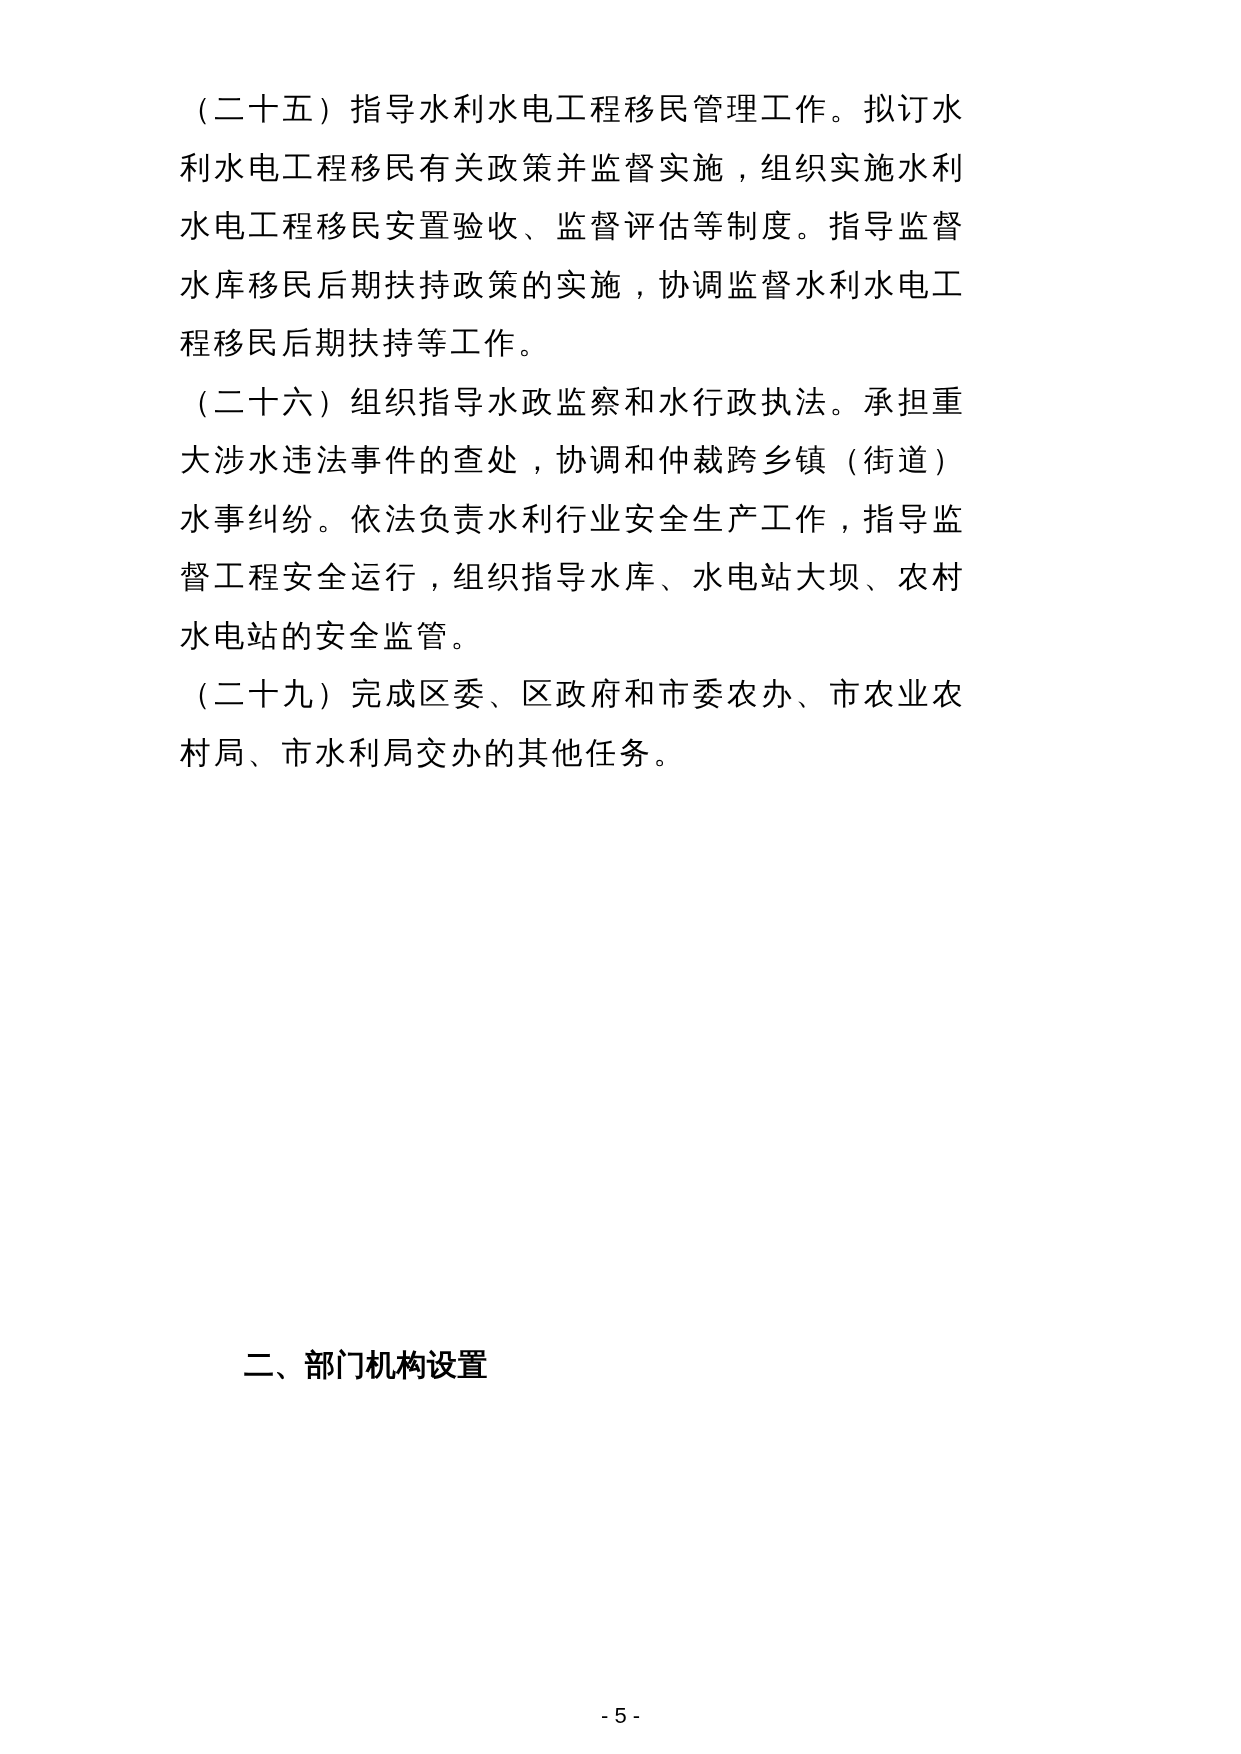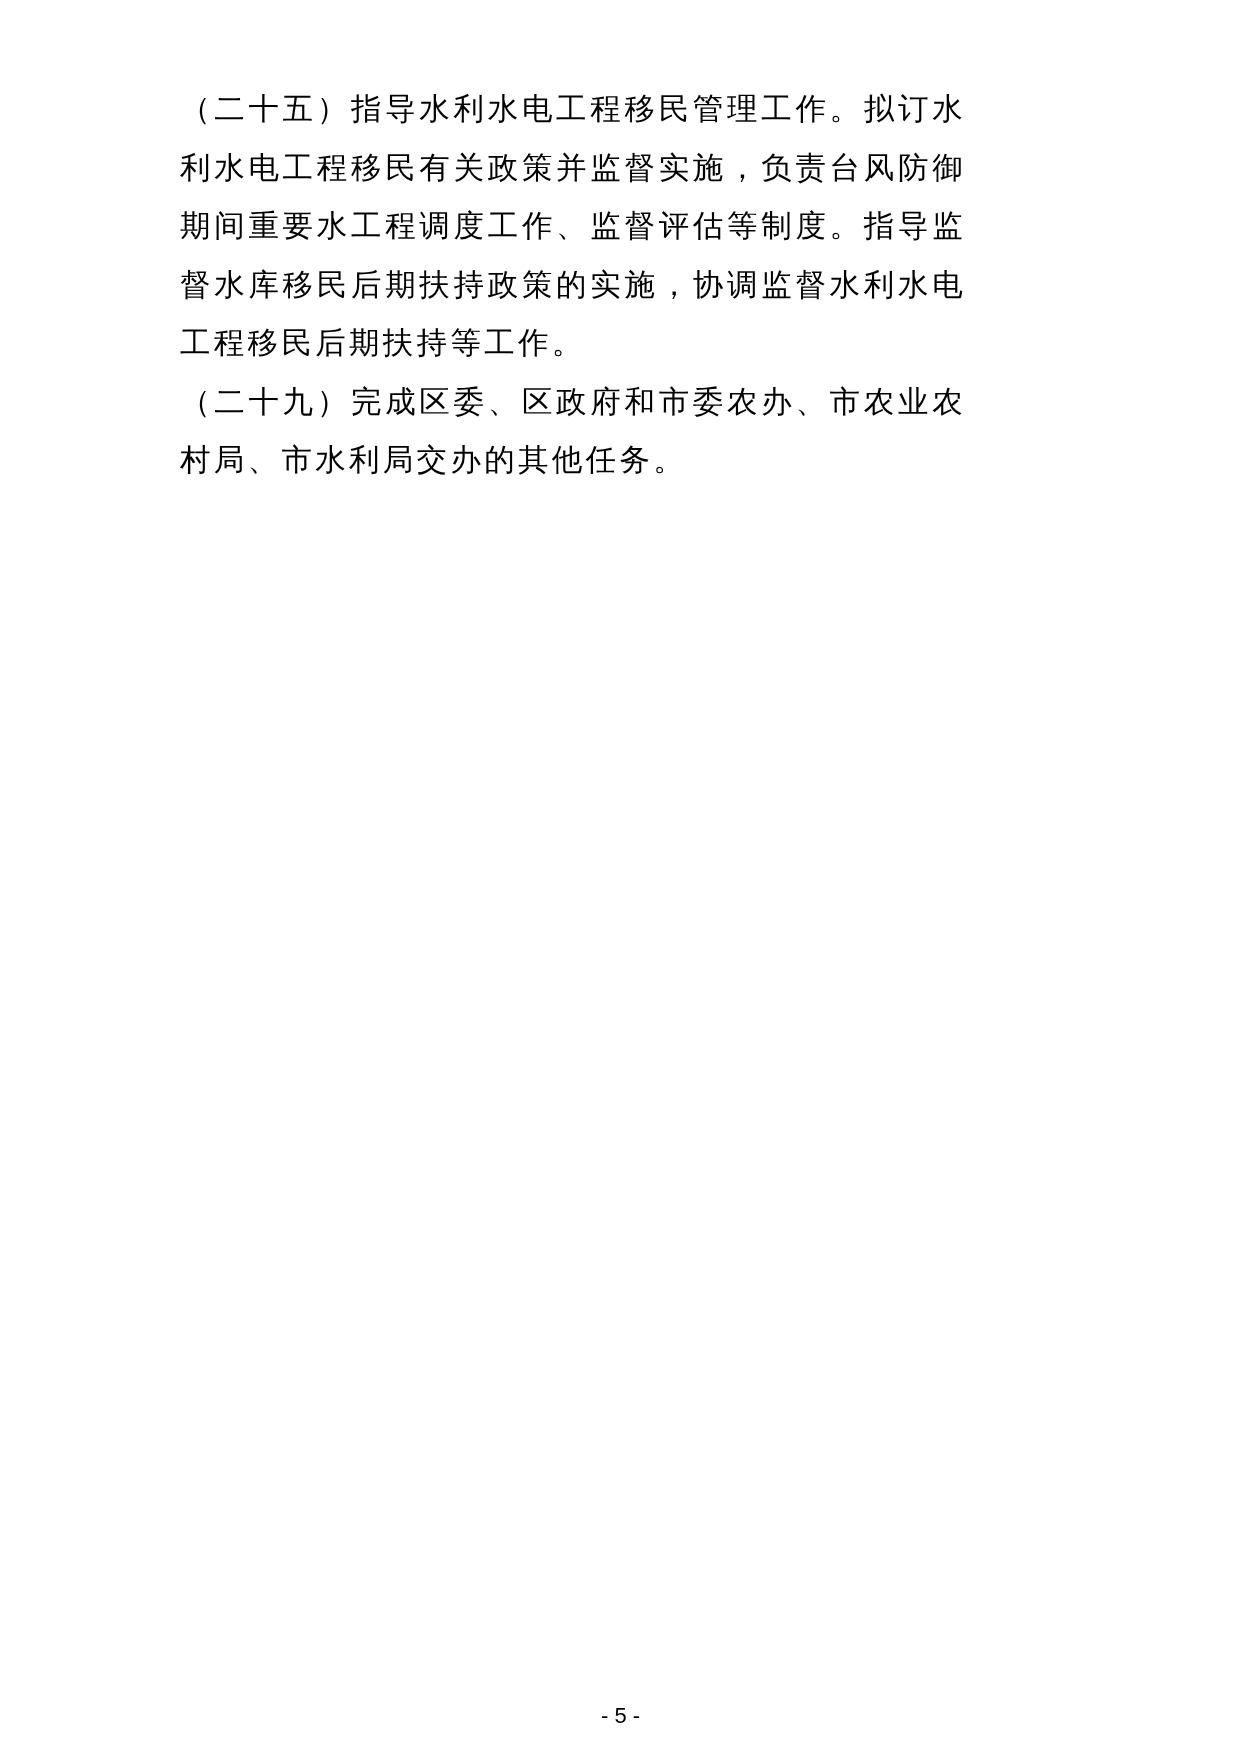--- a/index.html
+++ b/index.html
@@ -67,21 +67,23 @@
       font-size: 22px;
       line-height: 26px;
     }
   </style>
 </head>
 <body>
 
 <div class="page">
 
   <div class="body-text">
-    <p class="para">（二十五）指导水利水电工程移民管理工作。拟订水利水电工程移民有关政策并监督实施，负责台风防御期间重要水工程调度工作、监督评估等制度。指导监督水库移民后期扶持政策的实施，协调监督水利水电工程移民后期扶持等工作。</p>
+    <p class="para">（二十五）指导水利水电工程移民管理工作。拟订水利水电工程移民有关政策并监督实施，组织实施水利水电工程移民安置验收、监督评估等制度。指导监督水库移民后期扶持政策的实施，协调监督水利水电工程移民后期扶持等工作。</p>
+    <p class="para">（二十六）组织指导水政监察和水行政执法。承担重大涉水违法事件的查处，协调和仲裁跨乡镇（街道）水事纠纷。依法负责水利行业安全生产工作，指导监督工程安全运行，组织指导水库、水电站大坝、农村水电站的安全监管。</p>
     <p class="para">（二十九）完成区委、区政府和市委农办、市农业农村局、市水利局交办的其他任务。</p>
   </div>
 
+  <h2 class="section-heading">二、部门机构设置</h2>
 
 
   <div class="page-number">- 5 -</div>
 
 </div>
 
 </body></html>

